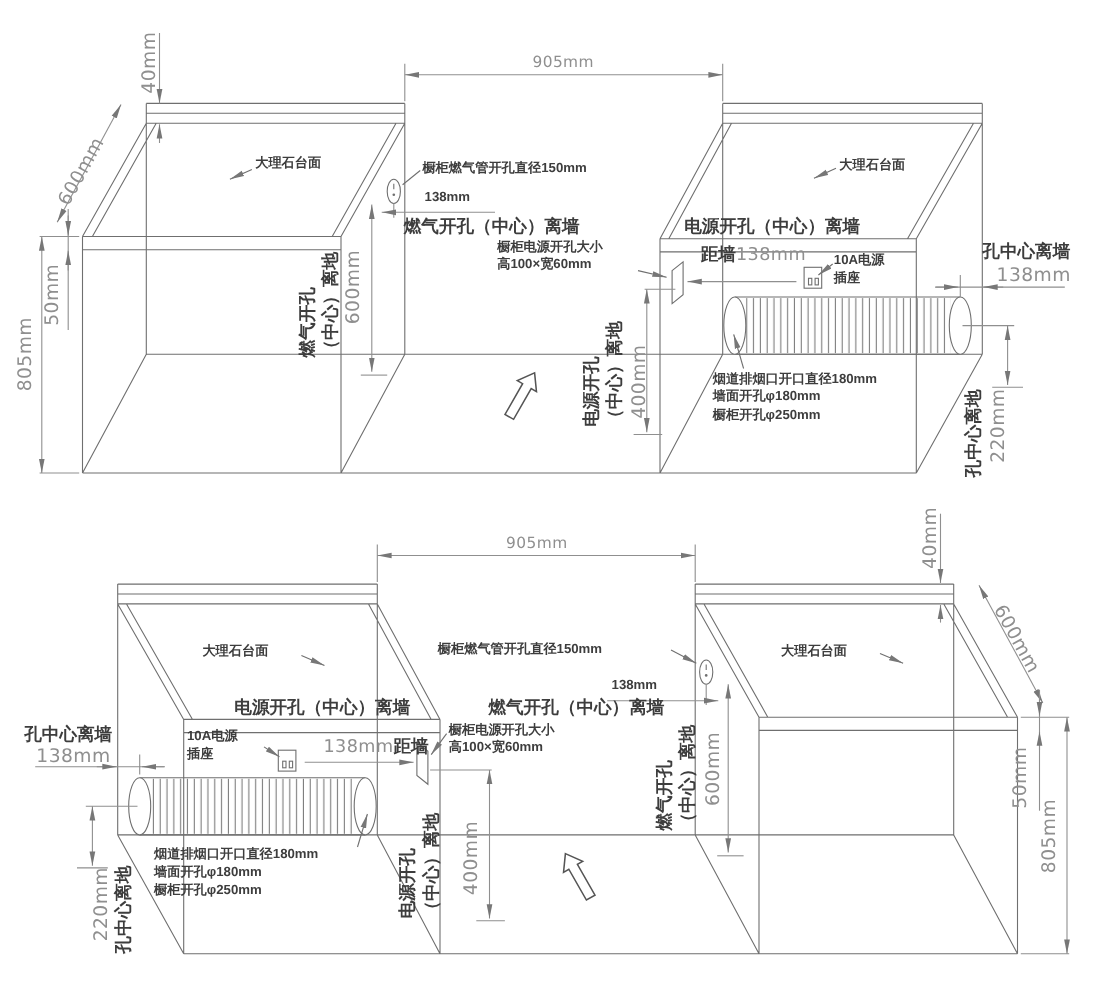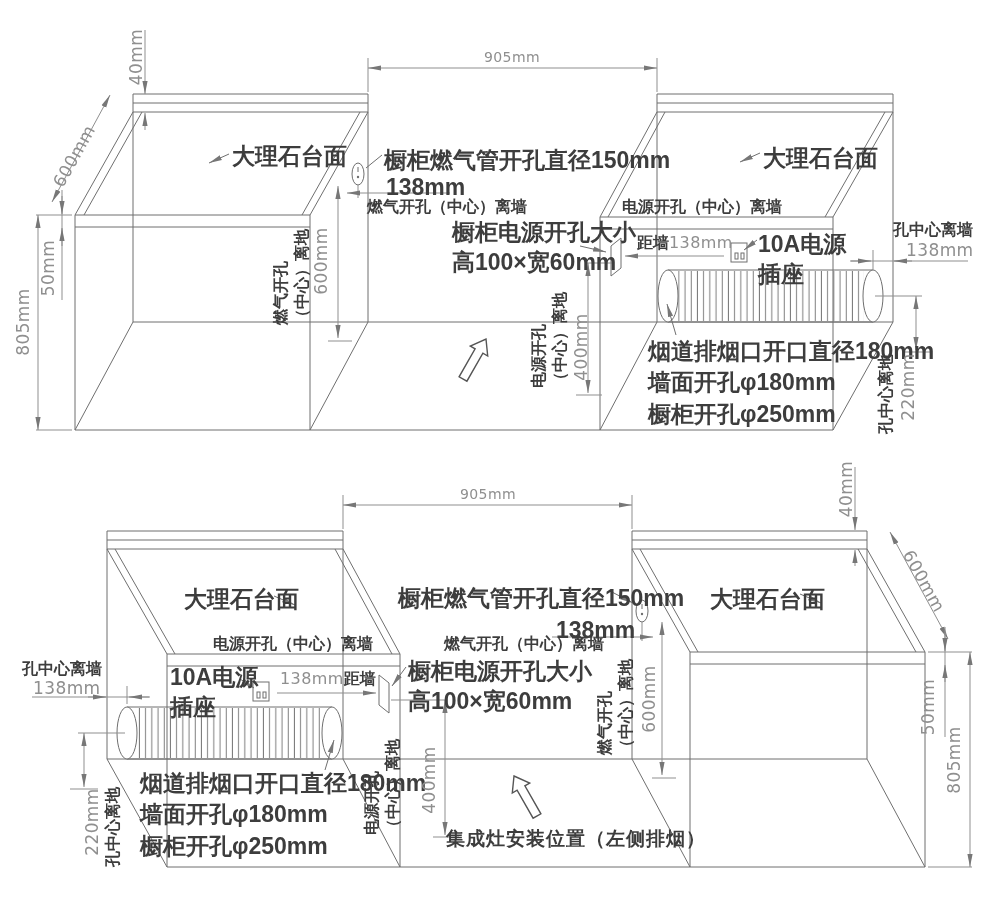--- a/index.html
+++ b/index.html
@@ -1,20 +1,20 @@
 <!DOCTYPE html>
 <html><head>
 <meta charset="utf-8">
 <style>
   html,body{margin:0;padding:0;background:#fff;}
   #stage{position:relative;width:1000px;height:900px;background:#fff;overflow:hidden;
          font-family:"Liberation Sans",sans-serif;}
   #stage svg{position:absolute;left:0;top:0;}
   .lb{position:absolute;font-family:"Liberation Sans",sans-serif;font-weight:600;
-      font-size:23px;color:#3d3d3d;white-space:pre-line;line-height:1.32;}
+      font-size:12px;color:#3d3d3d;white-space:pre-line;line-height:1.32;}
   .s16{font-size:16px;}
   .s19{font-size:19px;letter-spacing:1px;}
   .dm{position:absolute;font-family:"DejaVu Sans",sans-serif;font-weight:400;
       font-size:17px;color:#8f8f8f;letter-spacing:.4px;white-space:pre-line;}
   .dm19{font-size:14px;}
   .dmv{font-family:"DejaVu Sans",sans-serif;font-weight:400;color:#8f8f8f;letter-spacing:.4px;}
   .ctr{transform:translate(-50%,-50%);}
   .rot{transform:translate(-50%,-50%) rotate(-90deg);}
   .rotp61{transform:translate(-50%,-50%) rotate(61deg);}
   .rotm61{transform:translate(-50%,-50%) rotate(-61deg);}
@@ -173,21 +173,21 @@
 <div class="lb" style="left:763px;top:143px">大理石台面</div>
 <div class="lb" style="left:384px;top:145px">橱柜燃气管开孔直径150mm</div>
 <div class="lb" style="left:386px;top:172px">138mm</div>
 <div class="lb s16" style="left:367px;top:196px">燃气开孔（中心）离墙</div>
 <div class="lb s16 rot" style="left:291px;top:277px">燃气开孔
 （中心）离地</div>
 <div class="dm rot" style="left:321px;top:261px">600mm</div>
 <div class="lb s16" style="left:622px;top:196px">电源开孔（中心）离墙</div>
 <div class="lb" style="left:452px;top:217px">橱柜电源开孔大小
 高100×宽60mm</div>
-<div class="lb s16" style="left:637px;top:232px"><span>距墙</span><span class="dmv">138mm</span></div>
+<div class="lb s16" style="left:637px;top:220px"><span>距墙</span><span class="dmv">138mm</span></div>
 <div class="lb" style="left:758px;top:229px">10A电源
 插座</div>
 <div class="lb s16" style="left:893px;top:219px">孔中心离墙</div>
 <div class="dm" style="left:906px;top:240px">138mm</div>
 <div class="lb" style="left:648px;top:336px;line-height:1.36">烟道排烟口开口直径180mm
 墙面开孔φ180mm
 橱柜开孔φ250mm</div>
 <div class="lb s16 rot" style="left:886px;top:394px">孔中心离地</div>
 <div class="dm rot" style="left:908px;top:387px">220mm</div>
 <div class="lb s16 rot" style="left:549px;top:340px">电源开孔
@@ -203,28 +203,27 @@
 <div class="lb" style="left:710px;top:584px">大理石台面</div>
 <div class="lb" style="left:398px;top:583px">橱柜燃气管开孔直径150mm</div>
 <div class="lb" style="left:556px;top:615px">138mm</div>
 <div class="lb s16" style="left:444px;top:633px">燃气开孔（中心）离墙</div>
 <div class="lb s16 rot" style="left:615px;top:707px">燃气开孔
 （中心）离地</div>
 <div class="dm rot" style="left:649px;top:699px">600mm</div>
 <div class="lb s16" style="left:213px;top:633px">电源开孔（中心）离墙</div>
 <div class="lb" style="left:408px;top:656px">橱柜电源开孔大小
 高100×宽60mm</div>
-<div class="lb s16" style="left:280px;top:668px"><span class="dmv">138mm</span><span>距墙</span></div>
+<div class="lb s16" style="left:294px;top:668px"><span class="dmv">138mm</span><span>距墙</span></div>
 <div class="lb" style="left:170px;top:662px">10A电源
 插座</div>
 <div class="lb s16" style="left:22px;top:658px">孔中心离墙</div>
 <div class="dm" style="left:33px;top:678px">138mm</div>
 <div class="lb" style="left:140px;top:768px;line-height:1.36">烟道排烟口开口直径180mm
 墙面开孔φ180mm
 橱柜开孔φ250mm</div>
 <div class="lb s16 rot" style="left:113px;top:827px">孔中心离地</div>
 <div class="dm rot" style="left:92px;top:822px">220mm</div>
 <div class="lb s16 rot" style="left:382px;top:787px">电源开孔
 （中心）离地</div>
 <div class="dm rot" style="left:429px;top:780px">400mm</div>
-<div class="lb s19" style="left:446px;top:826px">集成灶安装位置（左侧排烟）</div>
 
 </div>
 
 </body></html>

